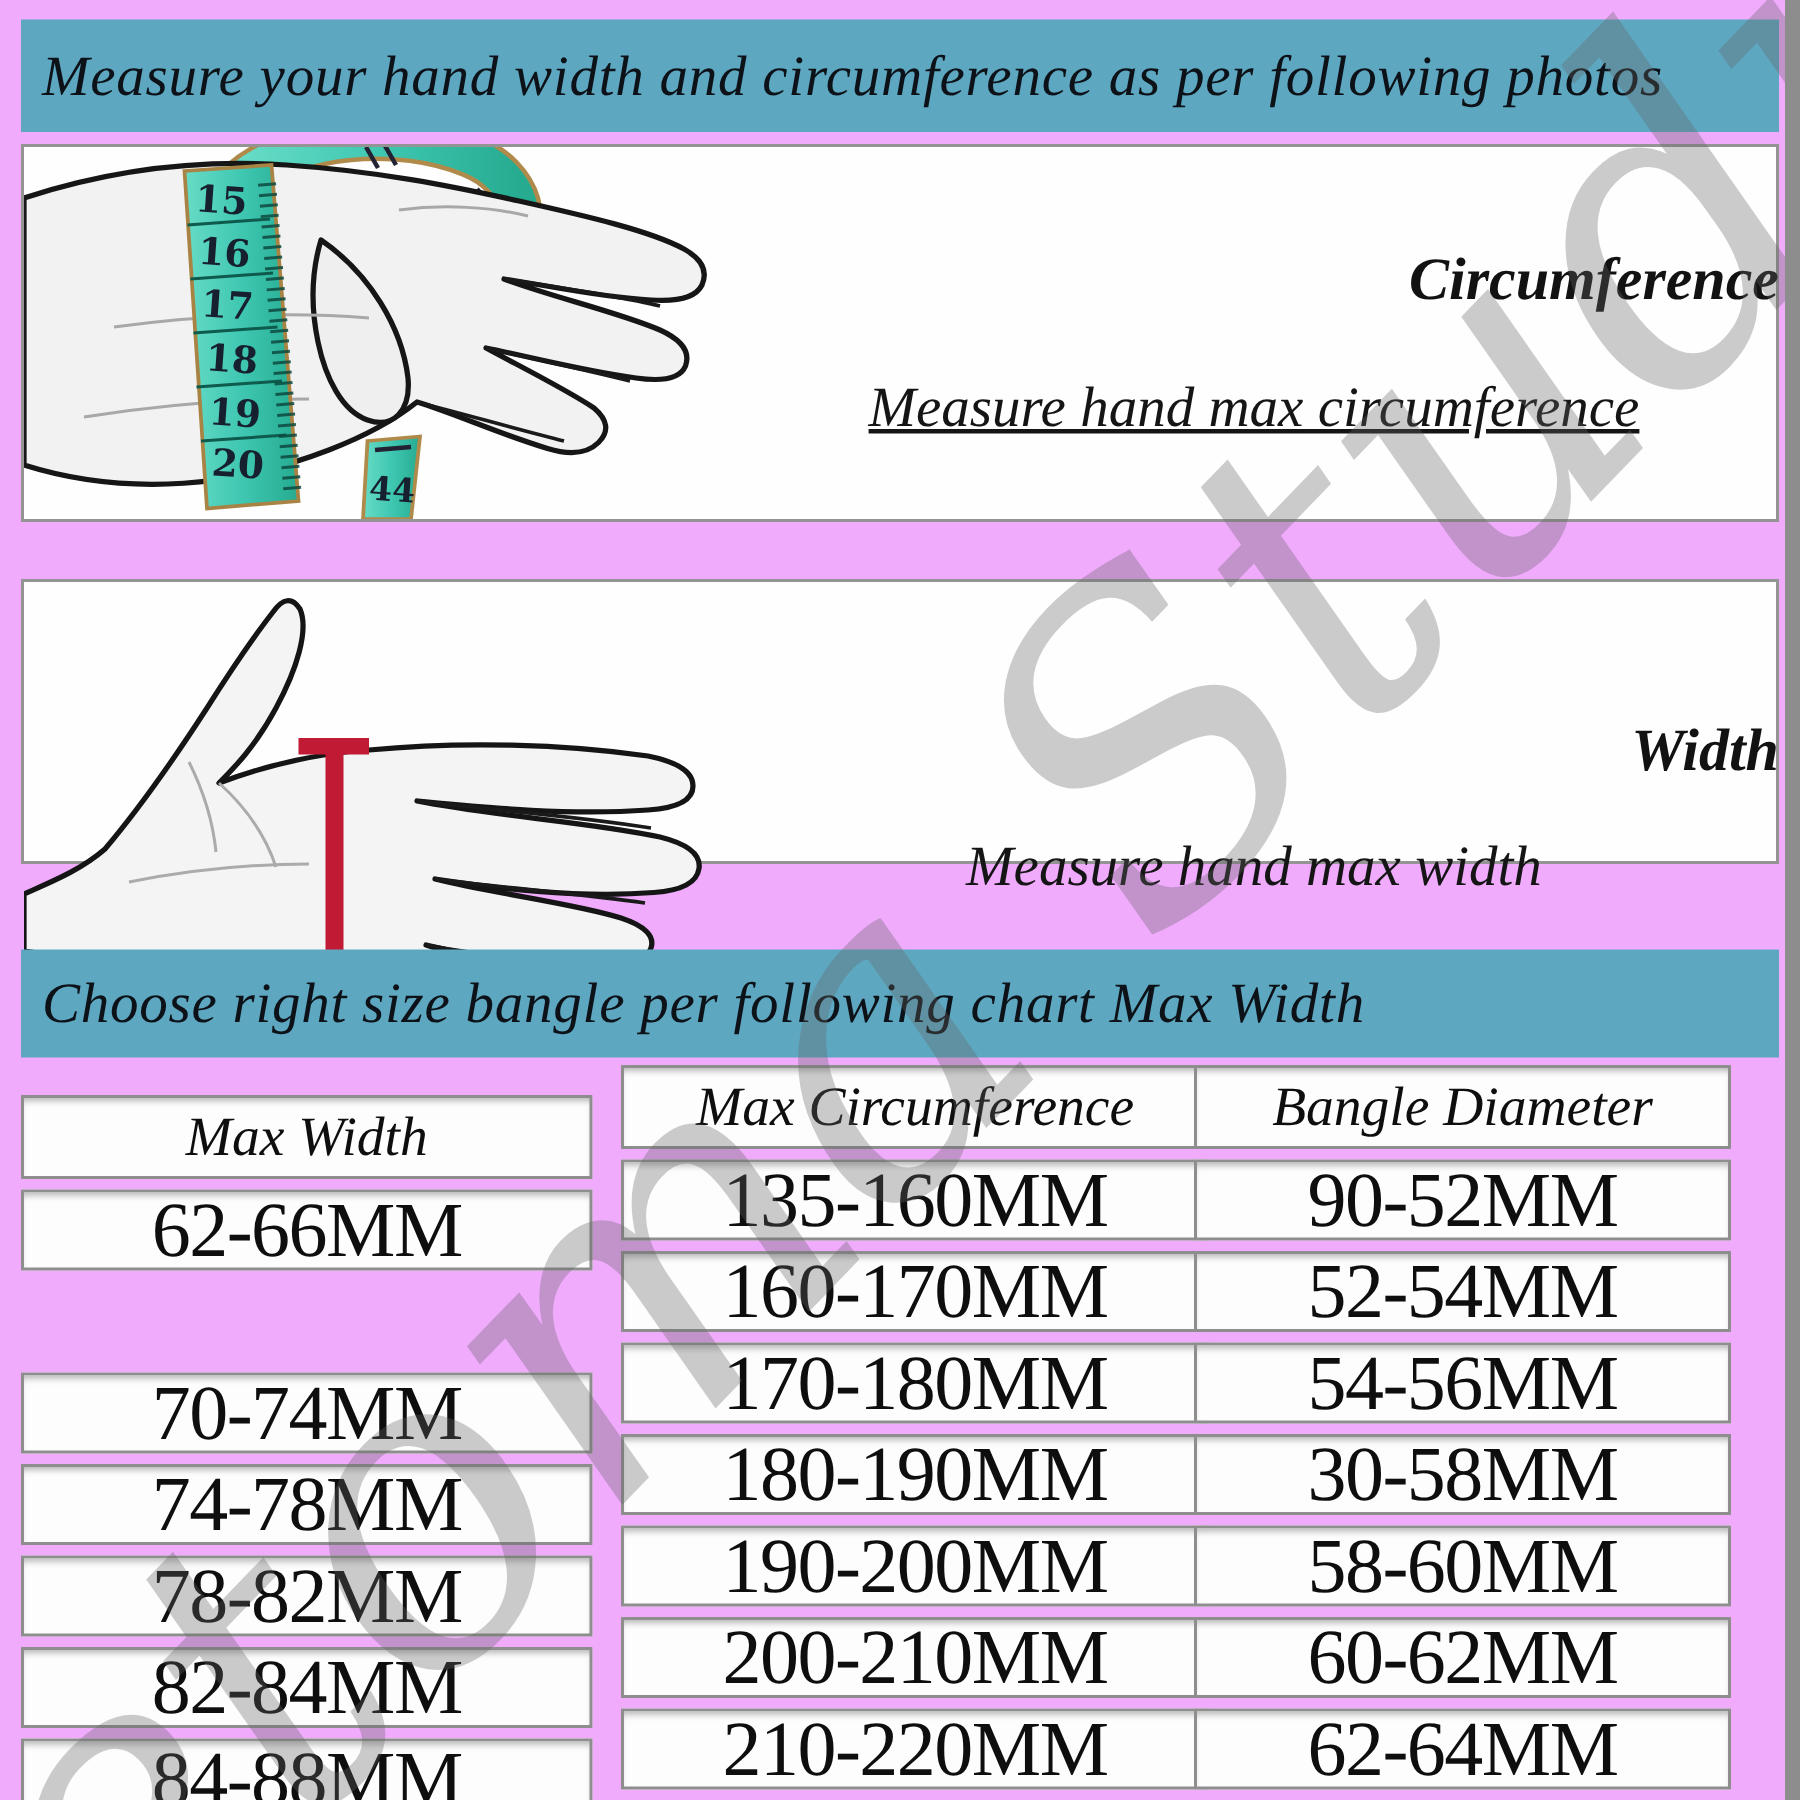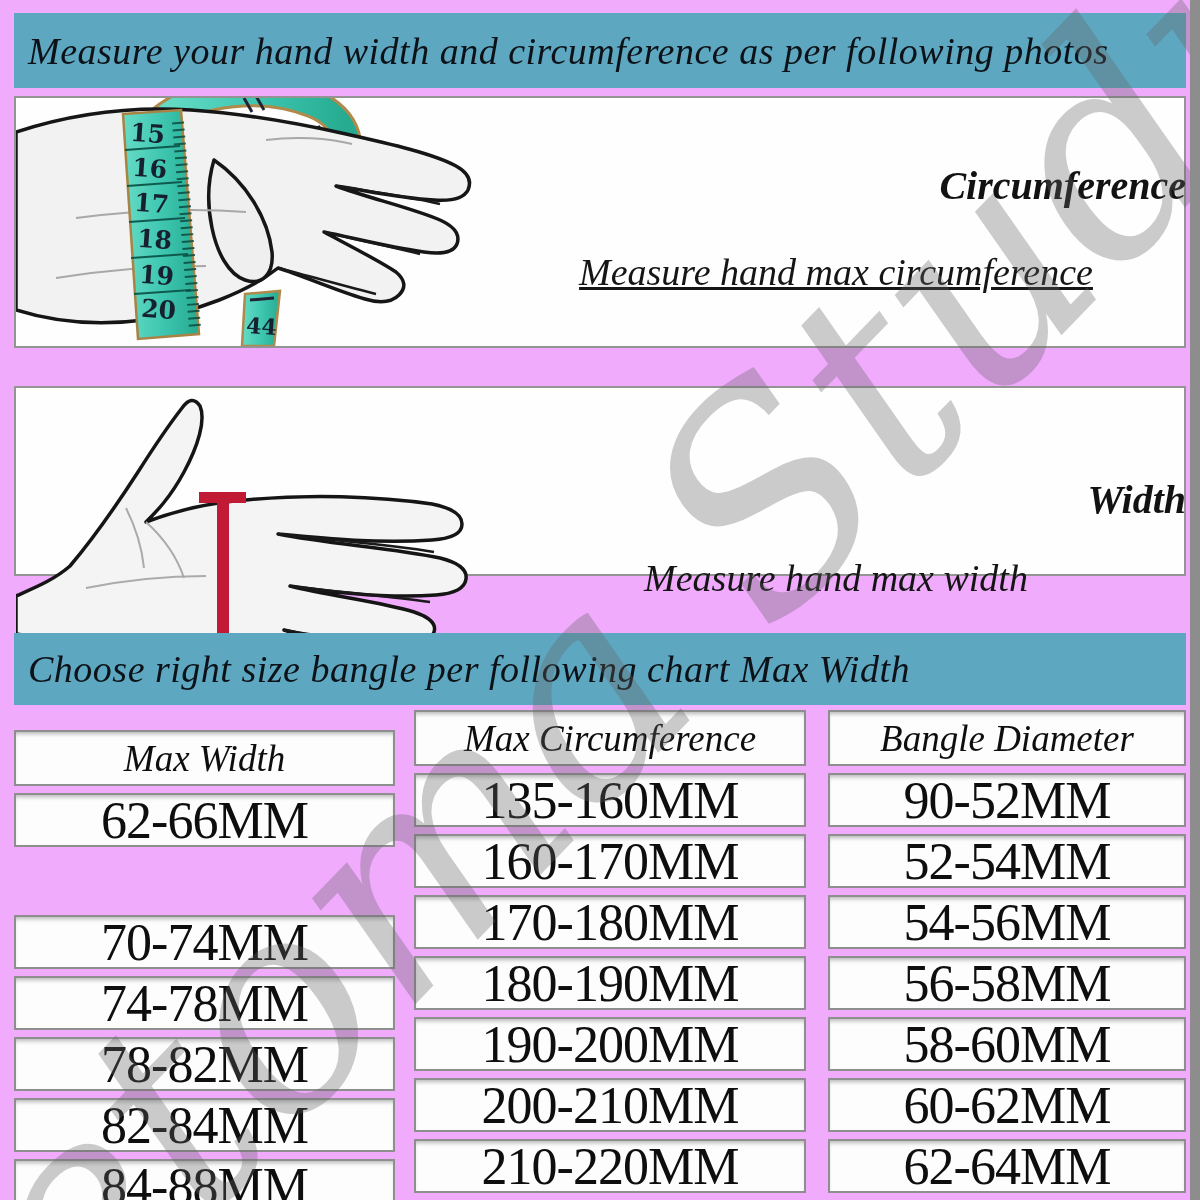--- a/index.html
+++ b/index.html
@@ -47,21 +47,21 @@
   .trow{position:absolute;left:0;width:1200px;height:54px;}
   .trow.header{top:0;height:56px;}
   .cell{
     position:absolute;top:0;height:100%;background:#fdfdfd;
     border:2px solid #8e8e8e;box-sizing:border-box;
     box-shadow:inset 0 4px 4px -2px rgba(0,0,0,.28);
     display:flex;align-items:center;justify-content:center;
   }
   .c1{left:14px;width:381px;margin-top:20px;}
   .c2{left:414px;width:392px;}
-  .c3{left:828px;width:358px;}
+  .c3{left:796px;width:358px;}
   .cell span{position:relative;z-index:30;font-size:52px;color:#0e0e0e;letter-spacing:-1px;}
   .trow.header .cell span{font-style:italic;font-size:37px;letter-spacing:0;}
   .r1{top:63px;} .r2{top:124px;} .r3{top:185px;} .r4{top:246px;}
   .r5{top:307px;} .r6{top:368px;} .r7{top:429px;}
   
   .watermark{
     position:absolute;left:615px;top:655px;z-index:20;pointer-events:none;
     transform:translate(-50%,-50%) rotate(-46deg);
     font-family:"DejaVu Serif",serif;font-style:italic;
     font-size:285px;white-space:nowrap;color:rgba(100,100,100,0.33);
@@ -217,21 +217,21 @@
         </div>
     </div>
     <div class="trow r4">
       <div class="cell c1">
           <span>74-78MM</span>
         </div>
       <div class="cell c2">
           <span>180-190MM</span>
         </div>
       <div class="cell c3">
-          <span>56-58MM</span>
+          <span>30-58MM</span>
         </div>
     </div>
     <div class="trow r5">
       <div class="cell c1">
           <span>78-82MM</span>
         </div>
       <div class="cell c2">
           <span>190-200MM</span>
         </div>
       <div class="cell c3">

